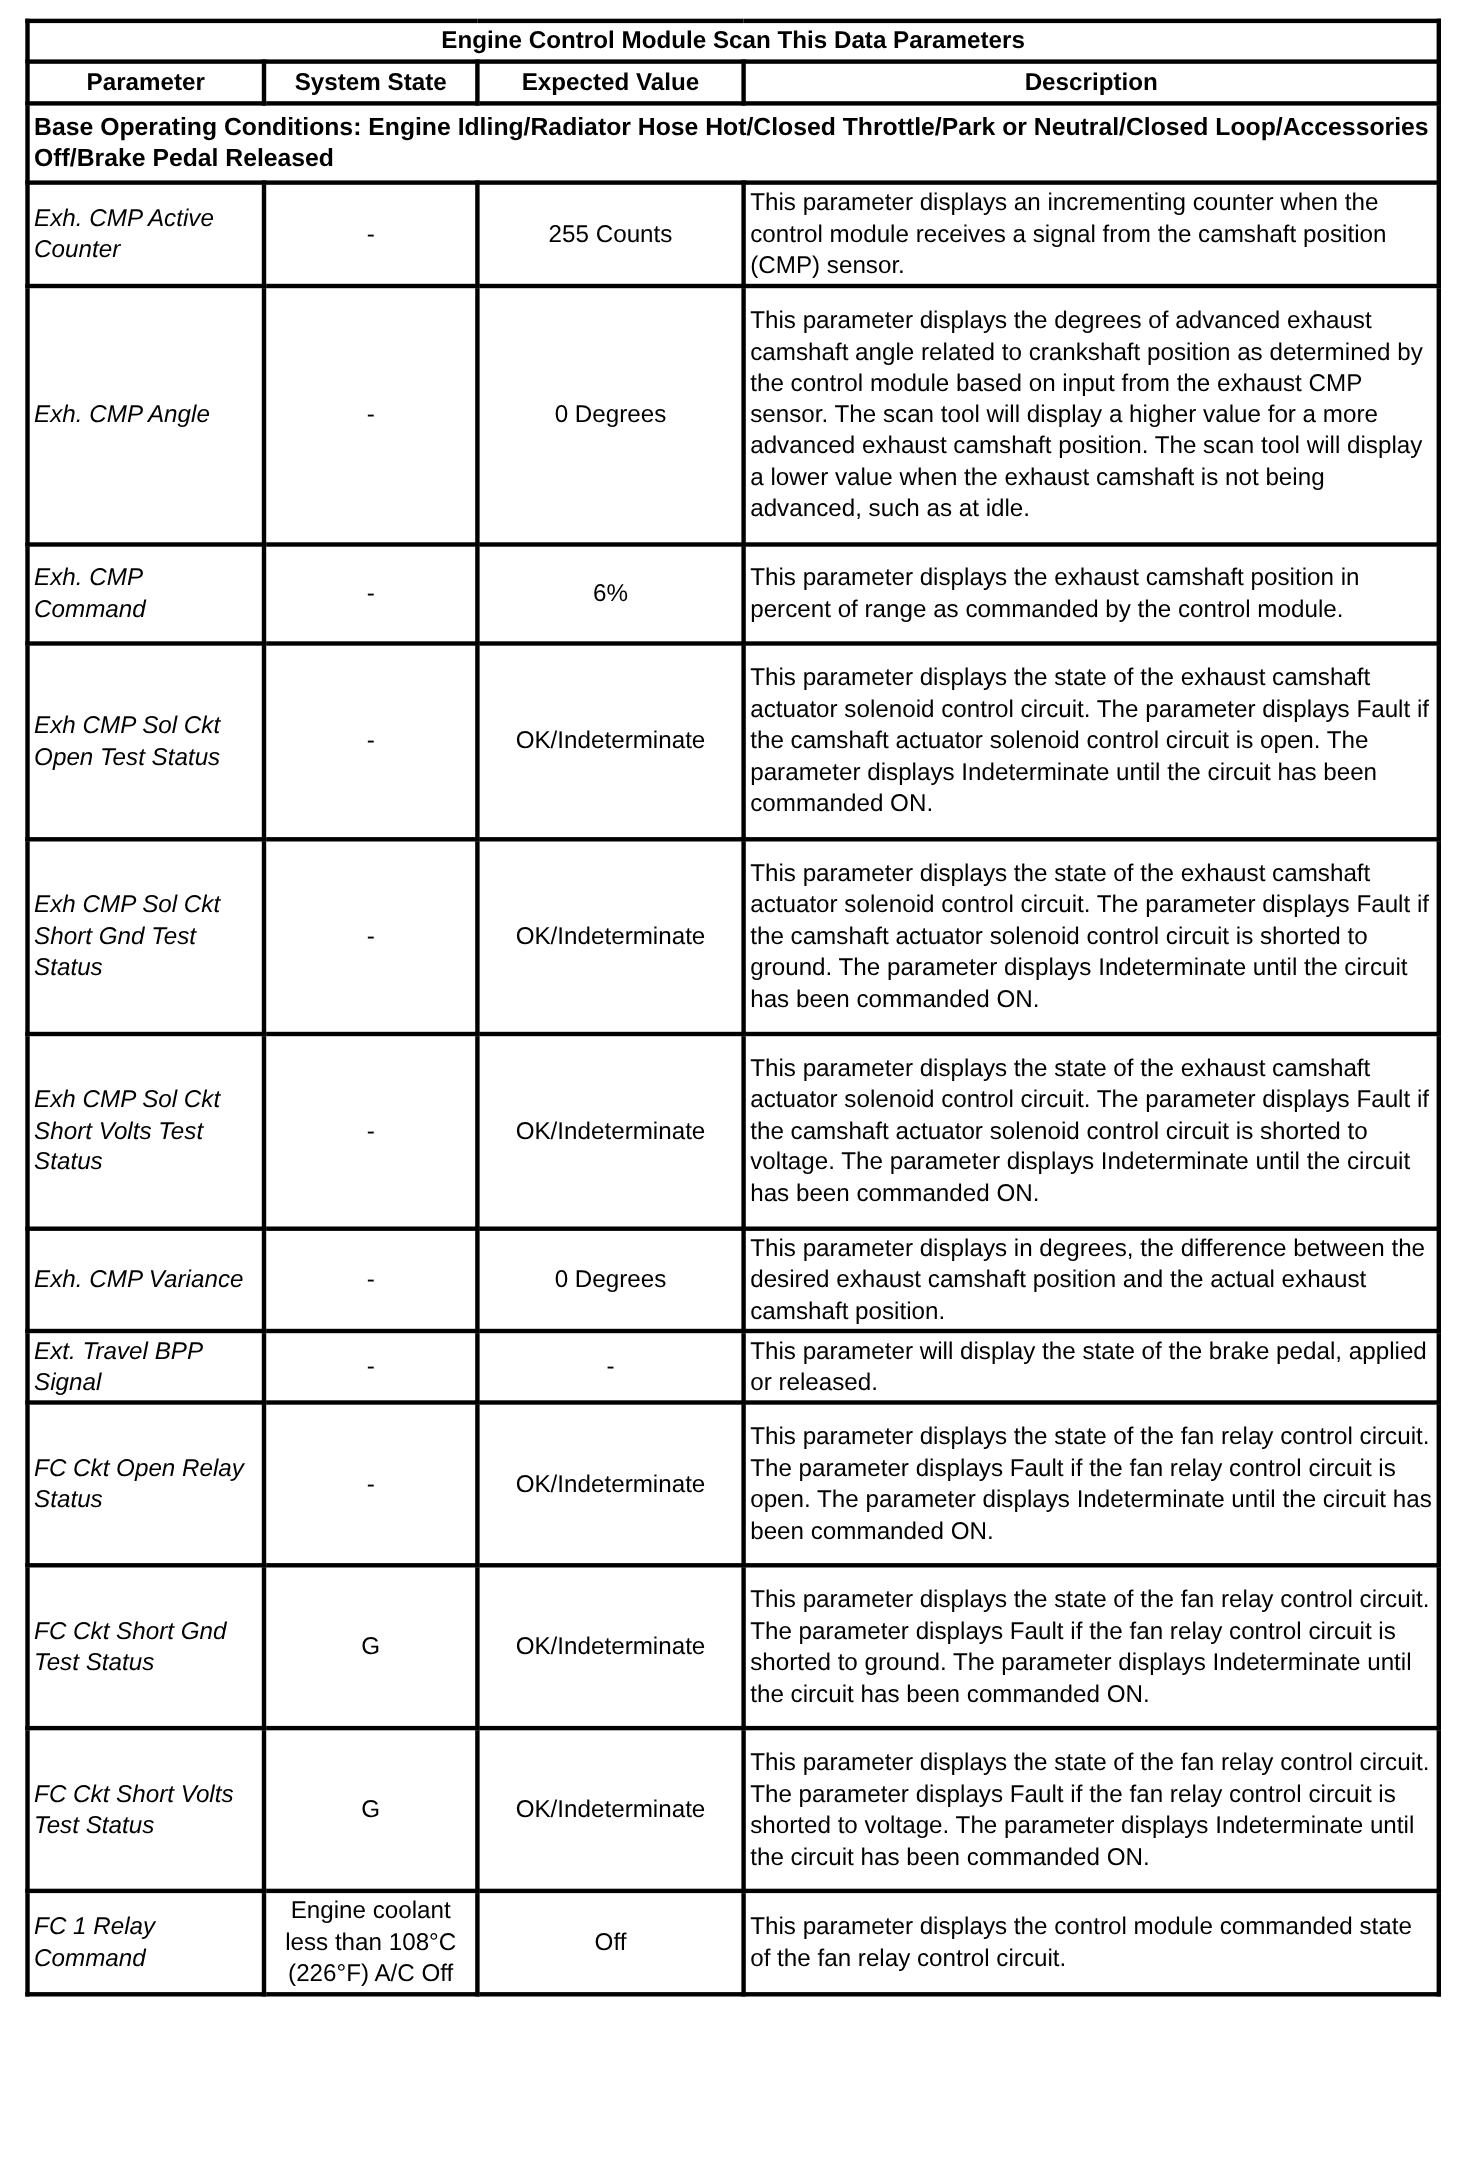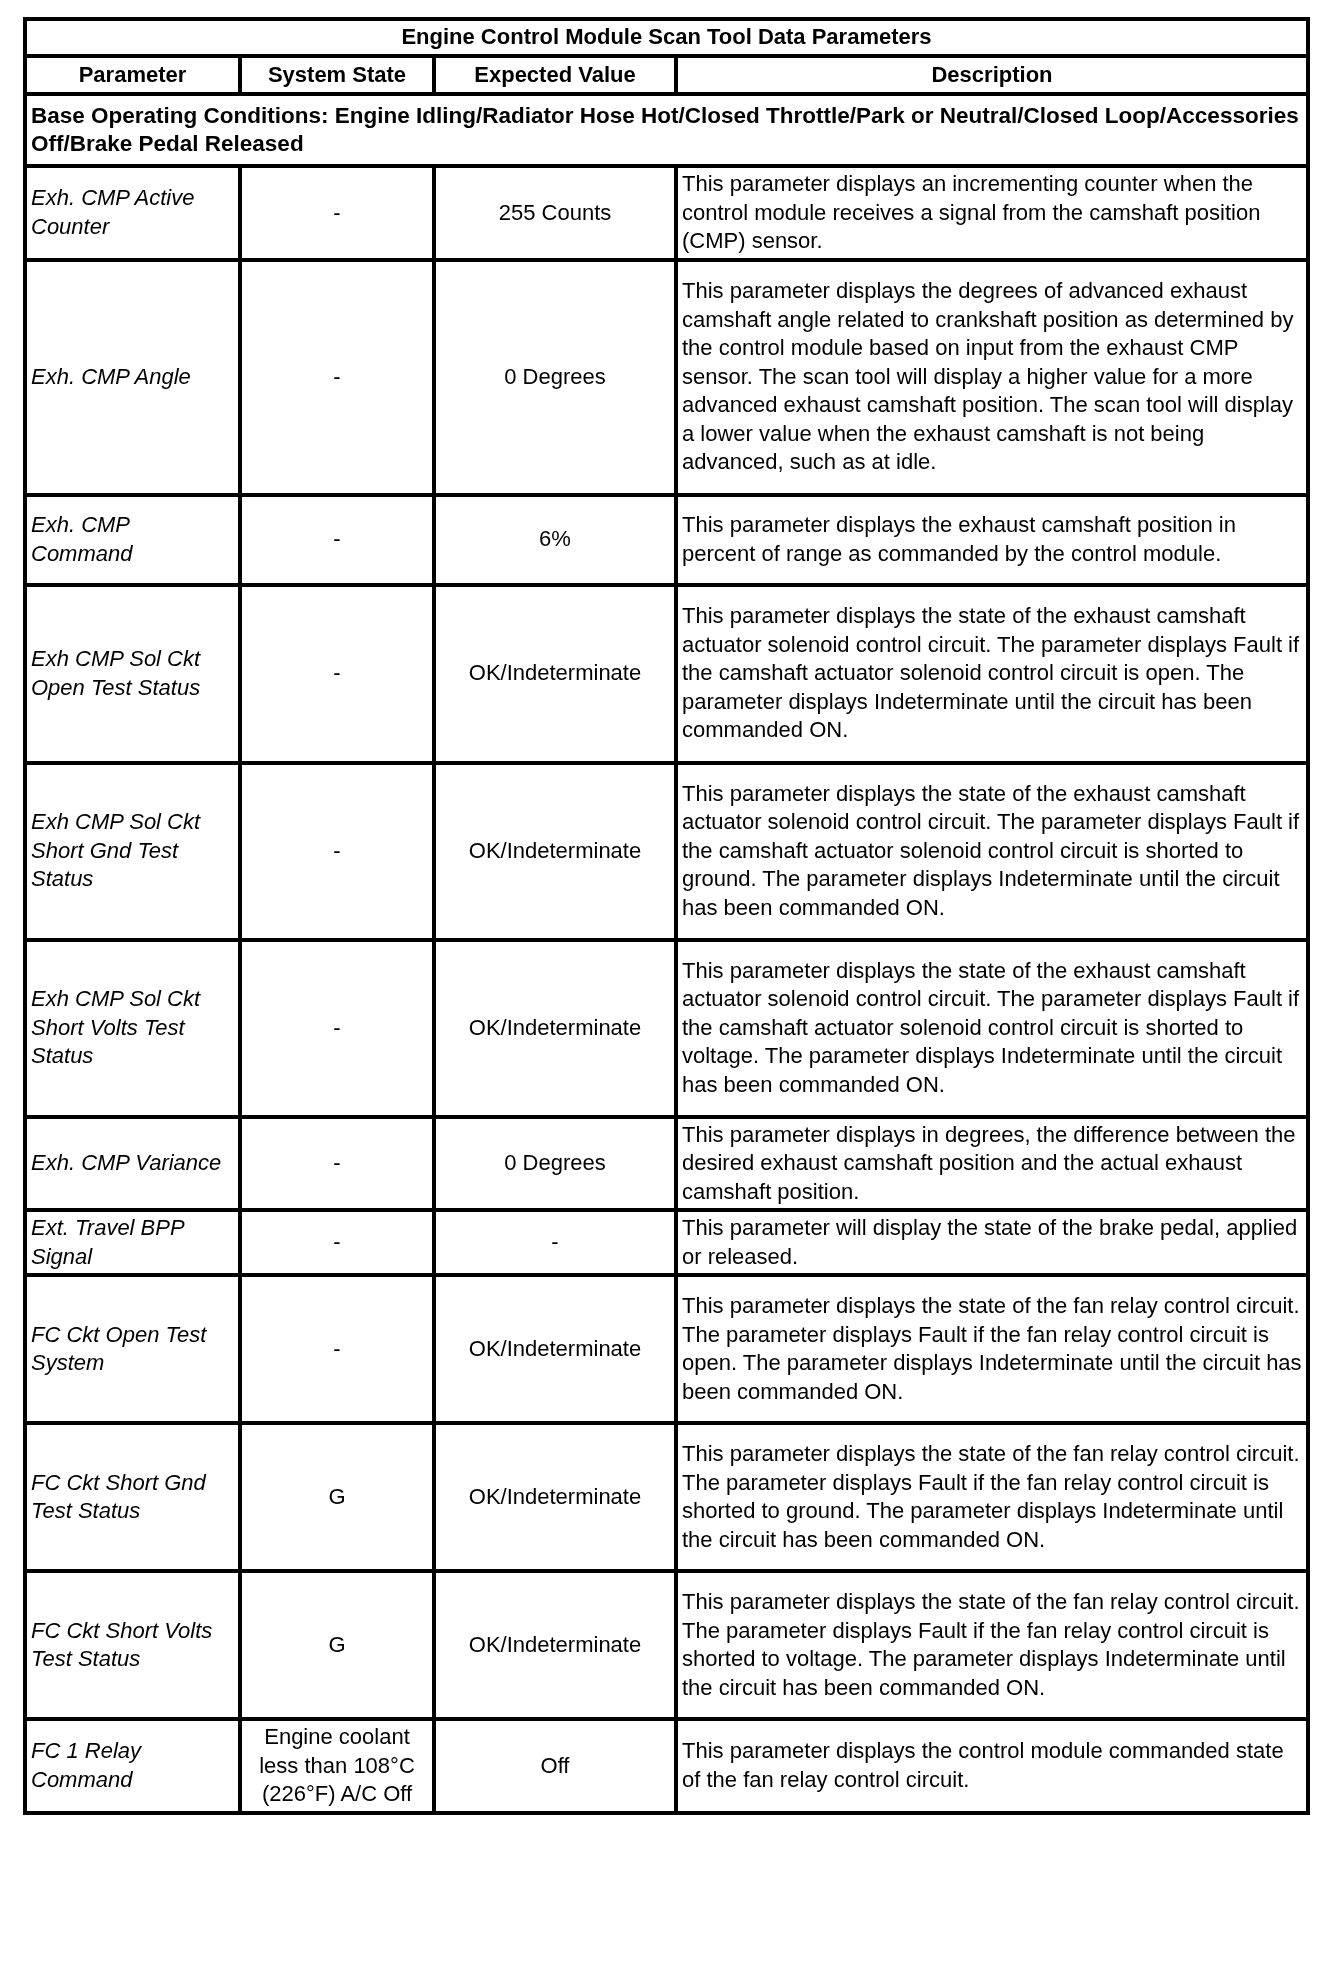--- a/index.html
+++ b/index.html
@@ -23,21 +23,21 @@
 
 <table>
   <colgroup>
     <col style="width:215px">
       <col style="width:194px">
       <col style="width:242px">
       <col>
   </colgroup>
   <tbody>
       <tr class="title">
-    <th colspan="4">Engine Control Module Scan Tool Data Parameters</th>
+    <th colspan="4">Engine Control Module Scan This Data Parameters</th>
   </tr>
   <tr class="hdr">
     <th>Parameter</th>
     <th>System State</th>
     <th>Expected Value</th>
     <th>Description</th>
   </tr>
   <tr class="base">
     <td colspan="4">Base Operating Conditions: Engine Idling/Radiator Hose Hot/Closed Throttle/Park or Neutral/Closed Loop/Accessories Off/Brake Pedal Released</td>
   </tr>
@@ -85,21 +85,21 @@
         <td class="c3">0 Degrees</td>
         <td class="c4">This parameter displays in degrees, the difference between the desired exhaust camshaft position and the actual exhaust camshaft position.</td>
       </tr>
       <tr style="height: 62px;">
         <td class="c1">Ext. Travel BPP Signal</td>
         <td class="c2">-</td>
         <td class="c3">-</td>
         <td class="c4">This parameter will display the state of the brake pedal, applied or released.</td>
       </tr>
       <tr style="height: 148px;">
-        <td class="c1">FC Ckt Open Test System</td>
+        <td class="c1">FC Ckt Open Relay Status</td>
         <td class="c2">-</td>
         <td class="c3">OK/Indeterminate</td>
         <td class="c4">This parameter displays the state of the fan relay control circuit. The parameter displays Fault if the fan relay control circuit is open. The parameter displays Indeterminate until the circuit has been commanded ON.</td>
       </tr>
       <tr style="height: 148px;">
         <td class="c1">FC Ckt Short Gnd Test Status</td>
         <td class="c2">G</td>
         <td class="c3">OK/Indeterminate</td>
         <td class="c4">This parameter displays the state of the fan relay control circuit. The parameter displays Fault if the fan relay control circuit is shorted to ground. The parameter displays Indeterminate until the circuit has been commanded ON.</td>
       </tr>

